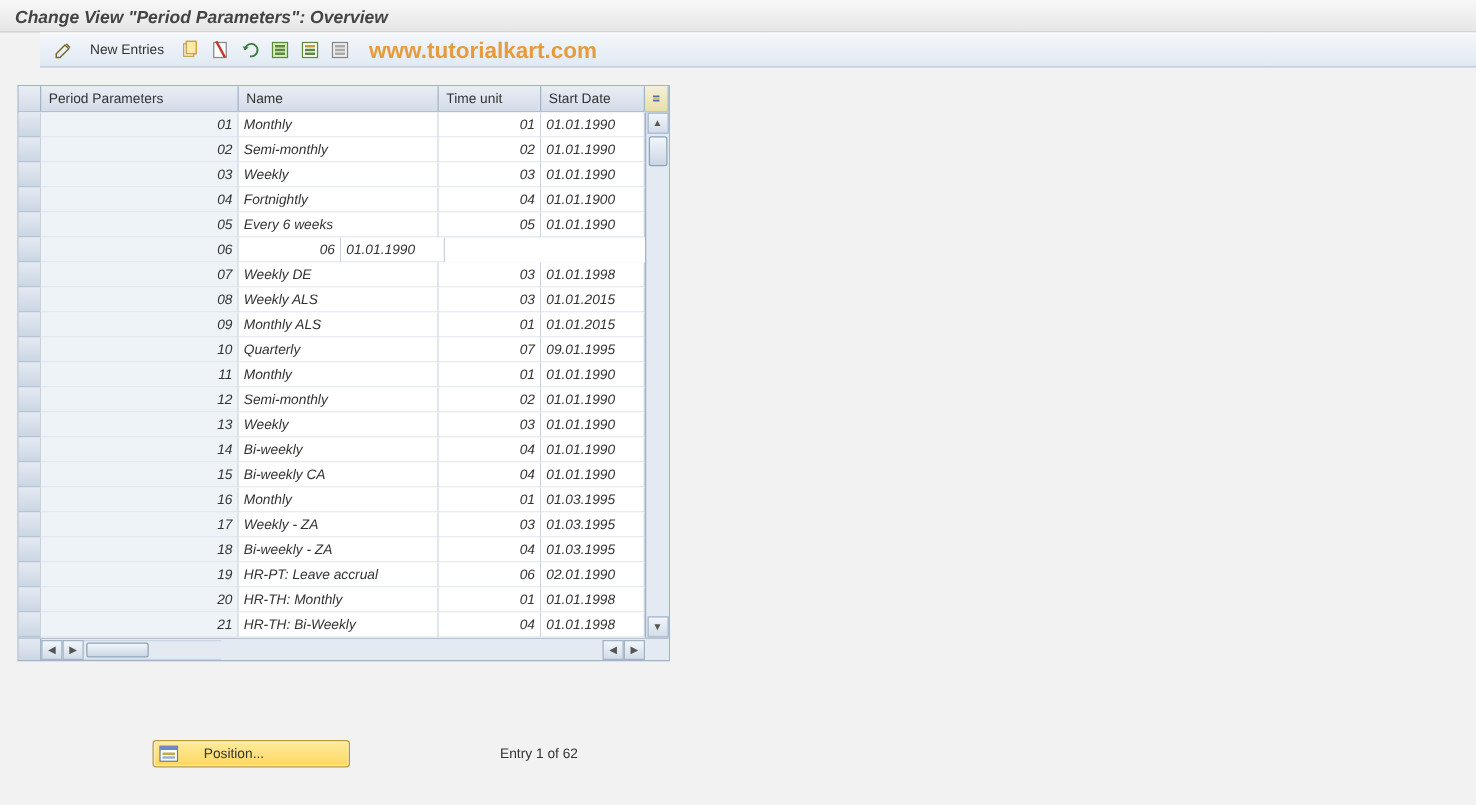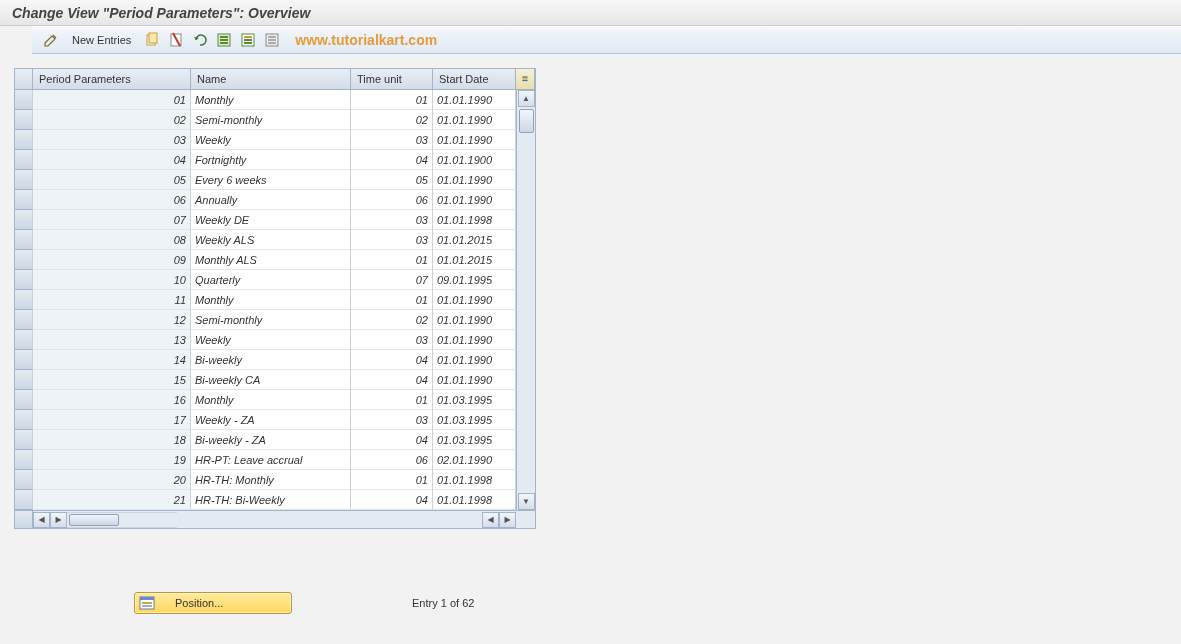--- a/index.html
+++ b/index.html
@@ -47,21 +47,21 @@
     }
     .toolbar-btn {
       background: transparent;
       border: none;
       font-size: 11px;
       color: #333;
       cursor: pointer;
       padding: 2px 6px;
     }
     .watermark {
-      font-size: 14px;
+      font-size: 18px;
       font-weight: bold;
       color: #e79b3c;
       margin-left: 8px;
       font-style: normal;
     }
     .content {
       padding: 14px;
     }
     .grid-wrapper {
       display: inline-block;
@@ -173,21 +173,21 @@
     .hscroll .hthumb {
       position: absolute; left: 2px; top: 1px; height: 12px; width: 50px;
       background: linear-gradient(to bottom, #f2f6fb, #cbd6e4);
       border: 1px solid #8fa2b8; border-radius: 2px;
     }
     .hscroll .gap { flex: 1; }
     .hscroll .right-group { display: flex; margin-right: 19px; }
     .footer-area {
       position: absolute;
       bottom: 30px;
-      left: 134px;
+      left: 122px;
       display: flex;
       align-items: center;
       gap: 120px;
     }
     .position-btn {
       display: flex;
       align-items: center;
       background: linear-gradient(to bottom, #ffeb9c, #ffd761);
       border: 1px solid #b89a3a;
       border-radius: 3px;
@@ -313,21 +313,20 @@
           <div class="grid-row">
             <div class="cell sel"></div>
             <div class="cell pp">05</div>
             <div class="cell name">Every 6 weeks</div>
             <div class="cell tu">05</div>
             <div class="cell sd">01.01.1990</div>
           </div>
           <div class="grid-row">
             <div class="cell sel"></div>
             <div class="cell pp">06</div>
-            <div class="cell name">Annually</div>
             <div class="cell tu">06</div>
             <div class="cell sd">01.01.1990</div>
           </div>
           <div class="grid-row">
             <div class="cell sel"></div>
             <div class="cell pp">07</div>
             <div class="cell name">Weekly  DE</div>
             <div class="cell tu">03</div>
             <div class="cell sd">01.01.1998</div>
           </div>

